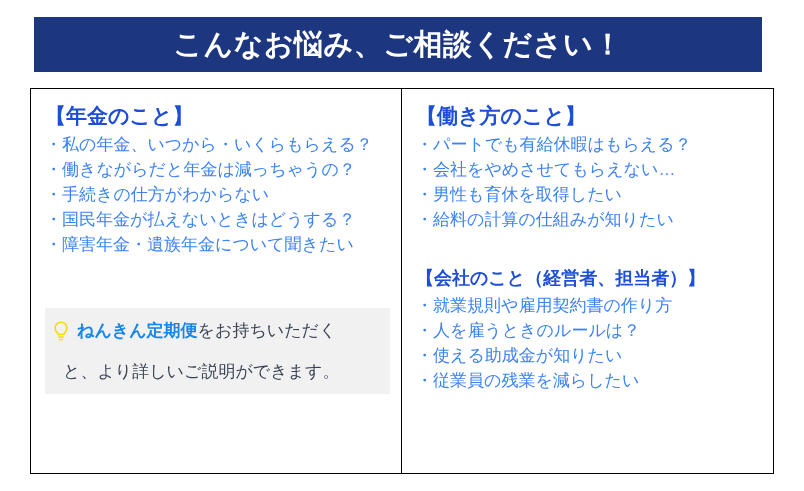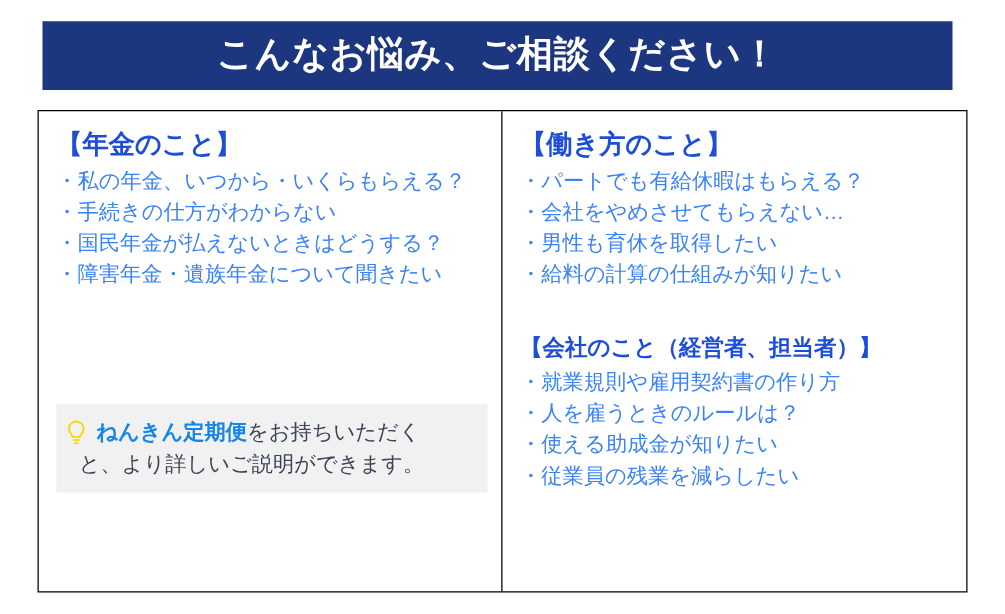--- a/index.html
+++ b/index.html
@@ -118,37 +118,39 @@
   }
   .note-hl {
     color: #1585e8;
     font-weight: bold;
   }
   .note-line2 {
     color: #3b4455;
     font-size: 17px;
     line-height: 1.5;
     padding-left: 12px;
+    margin-top: 15px;
   }
 </style>
 </head>
 <body>
 
 <div class="banner">
   <span class="banner-title">こんなお悩み、ご相談ください！</span>
 </div>
 
 <div class="table">
 
   <div class="col col-left">
 
     <div class="section-heading">【年金のこと】</div>
 
     <ul class="bullets">
       <li>・私の年金、いつから・いくらもらえる？</li>
+      <li>・働きながらだと年金は減っちゃうの？</li>
       <li>・手続きの仕方がわからない</li>
       <li>・国民年金が払えないときはどうする？</li>
       <li>・障害年金・遺族年金について聞きたい</li>
     </ul>
 
     <div class="note-box">
       <div class="note-row">
         <svg class="bulb-icon" viewBox="0 0 20 24">
           <path d="M10 2.2c-3.3 0-5.9 2.6-5.9 5.8 0 2.1 1.1 3.6 2.1 4.8 0.5 0.6 0.8 1.1 0.9 1.7h5.8c0.1-0.6 0.4-1.1 0.9-1.7 1-1.2 2.1-2.7 2.1-4.8 0-3.2-2.6-5.8-5.9-5.8z" fill="none" stroke="#f5d90a" stroke-width="1.5"></path>
           <line x1="7.3" y1="17" x2="12.7" y2="17" stroke="#f5d90a" stroke-width="1.5"></line>

